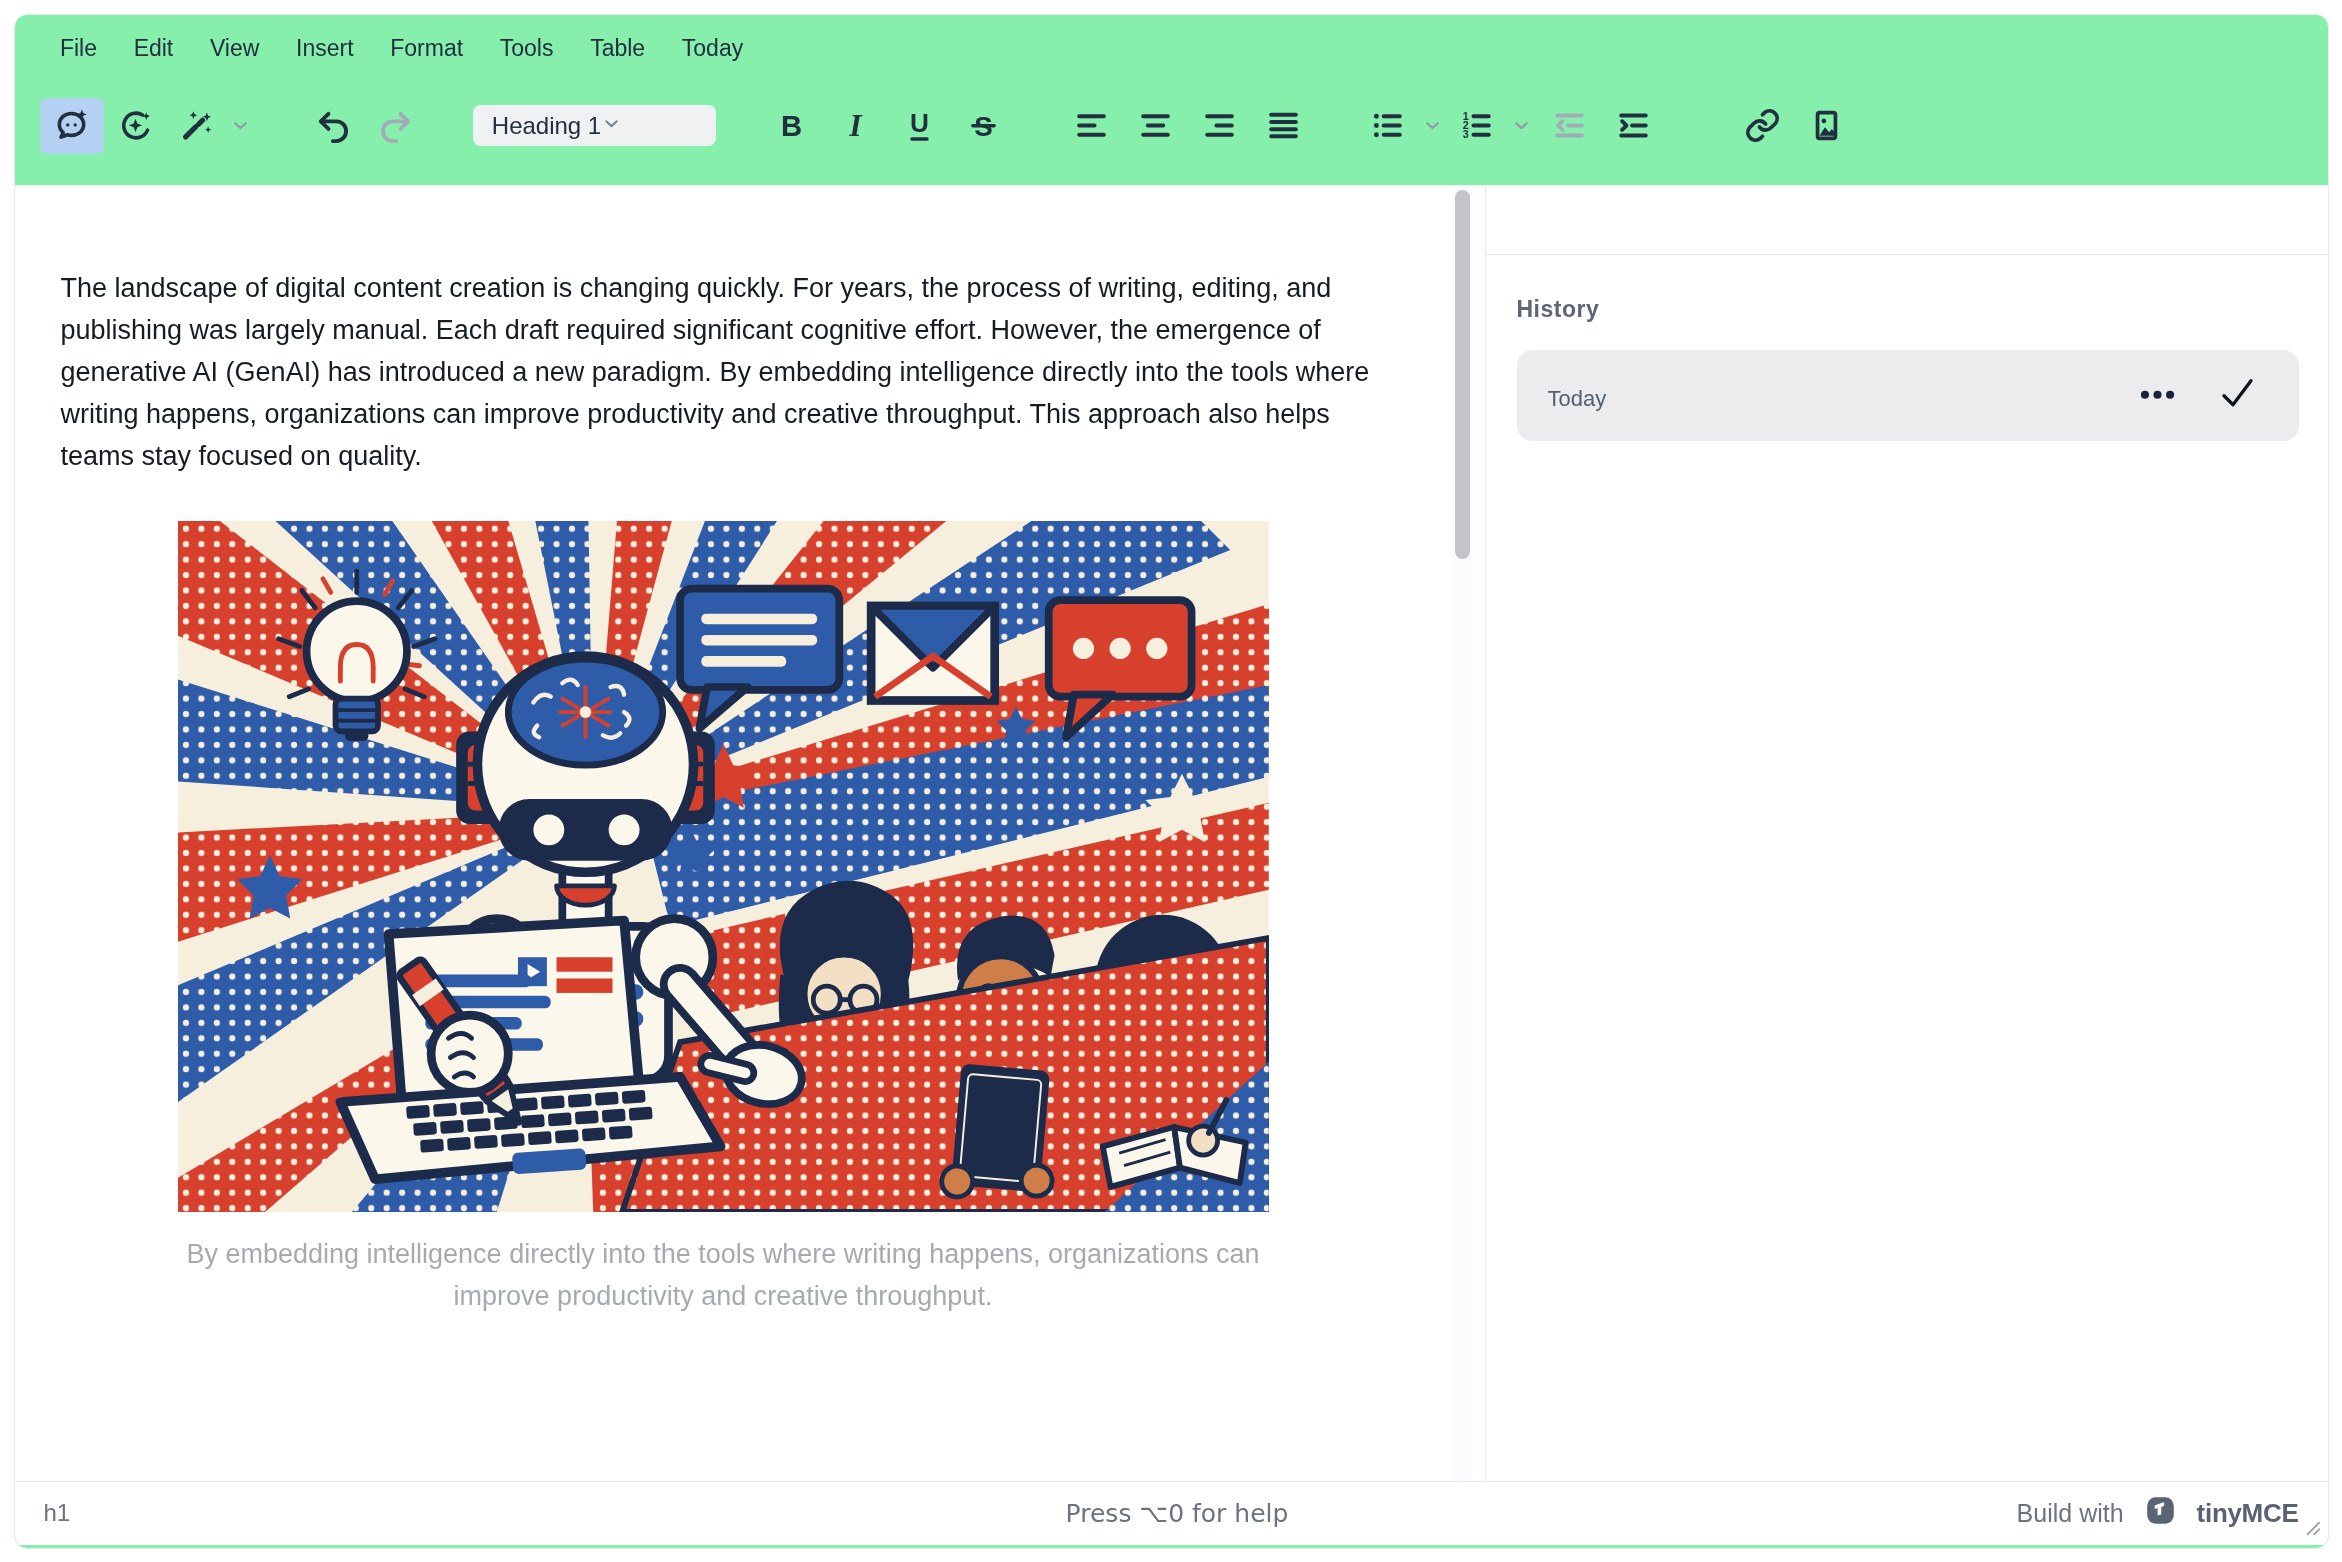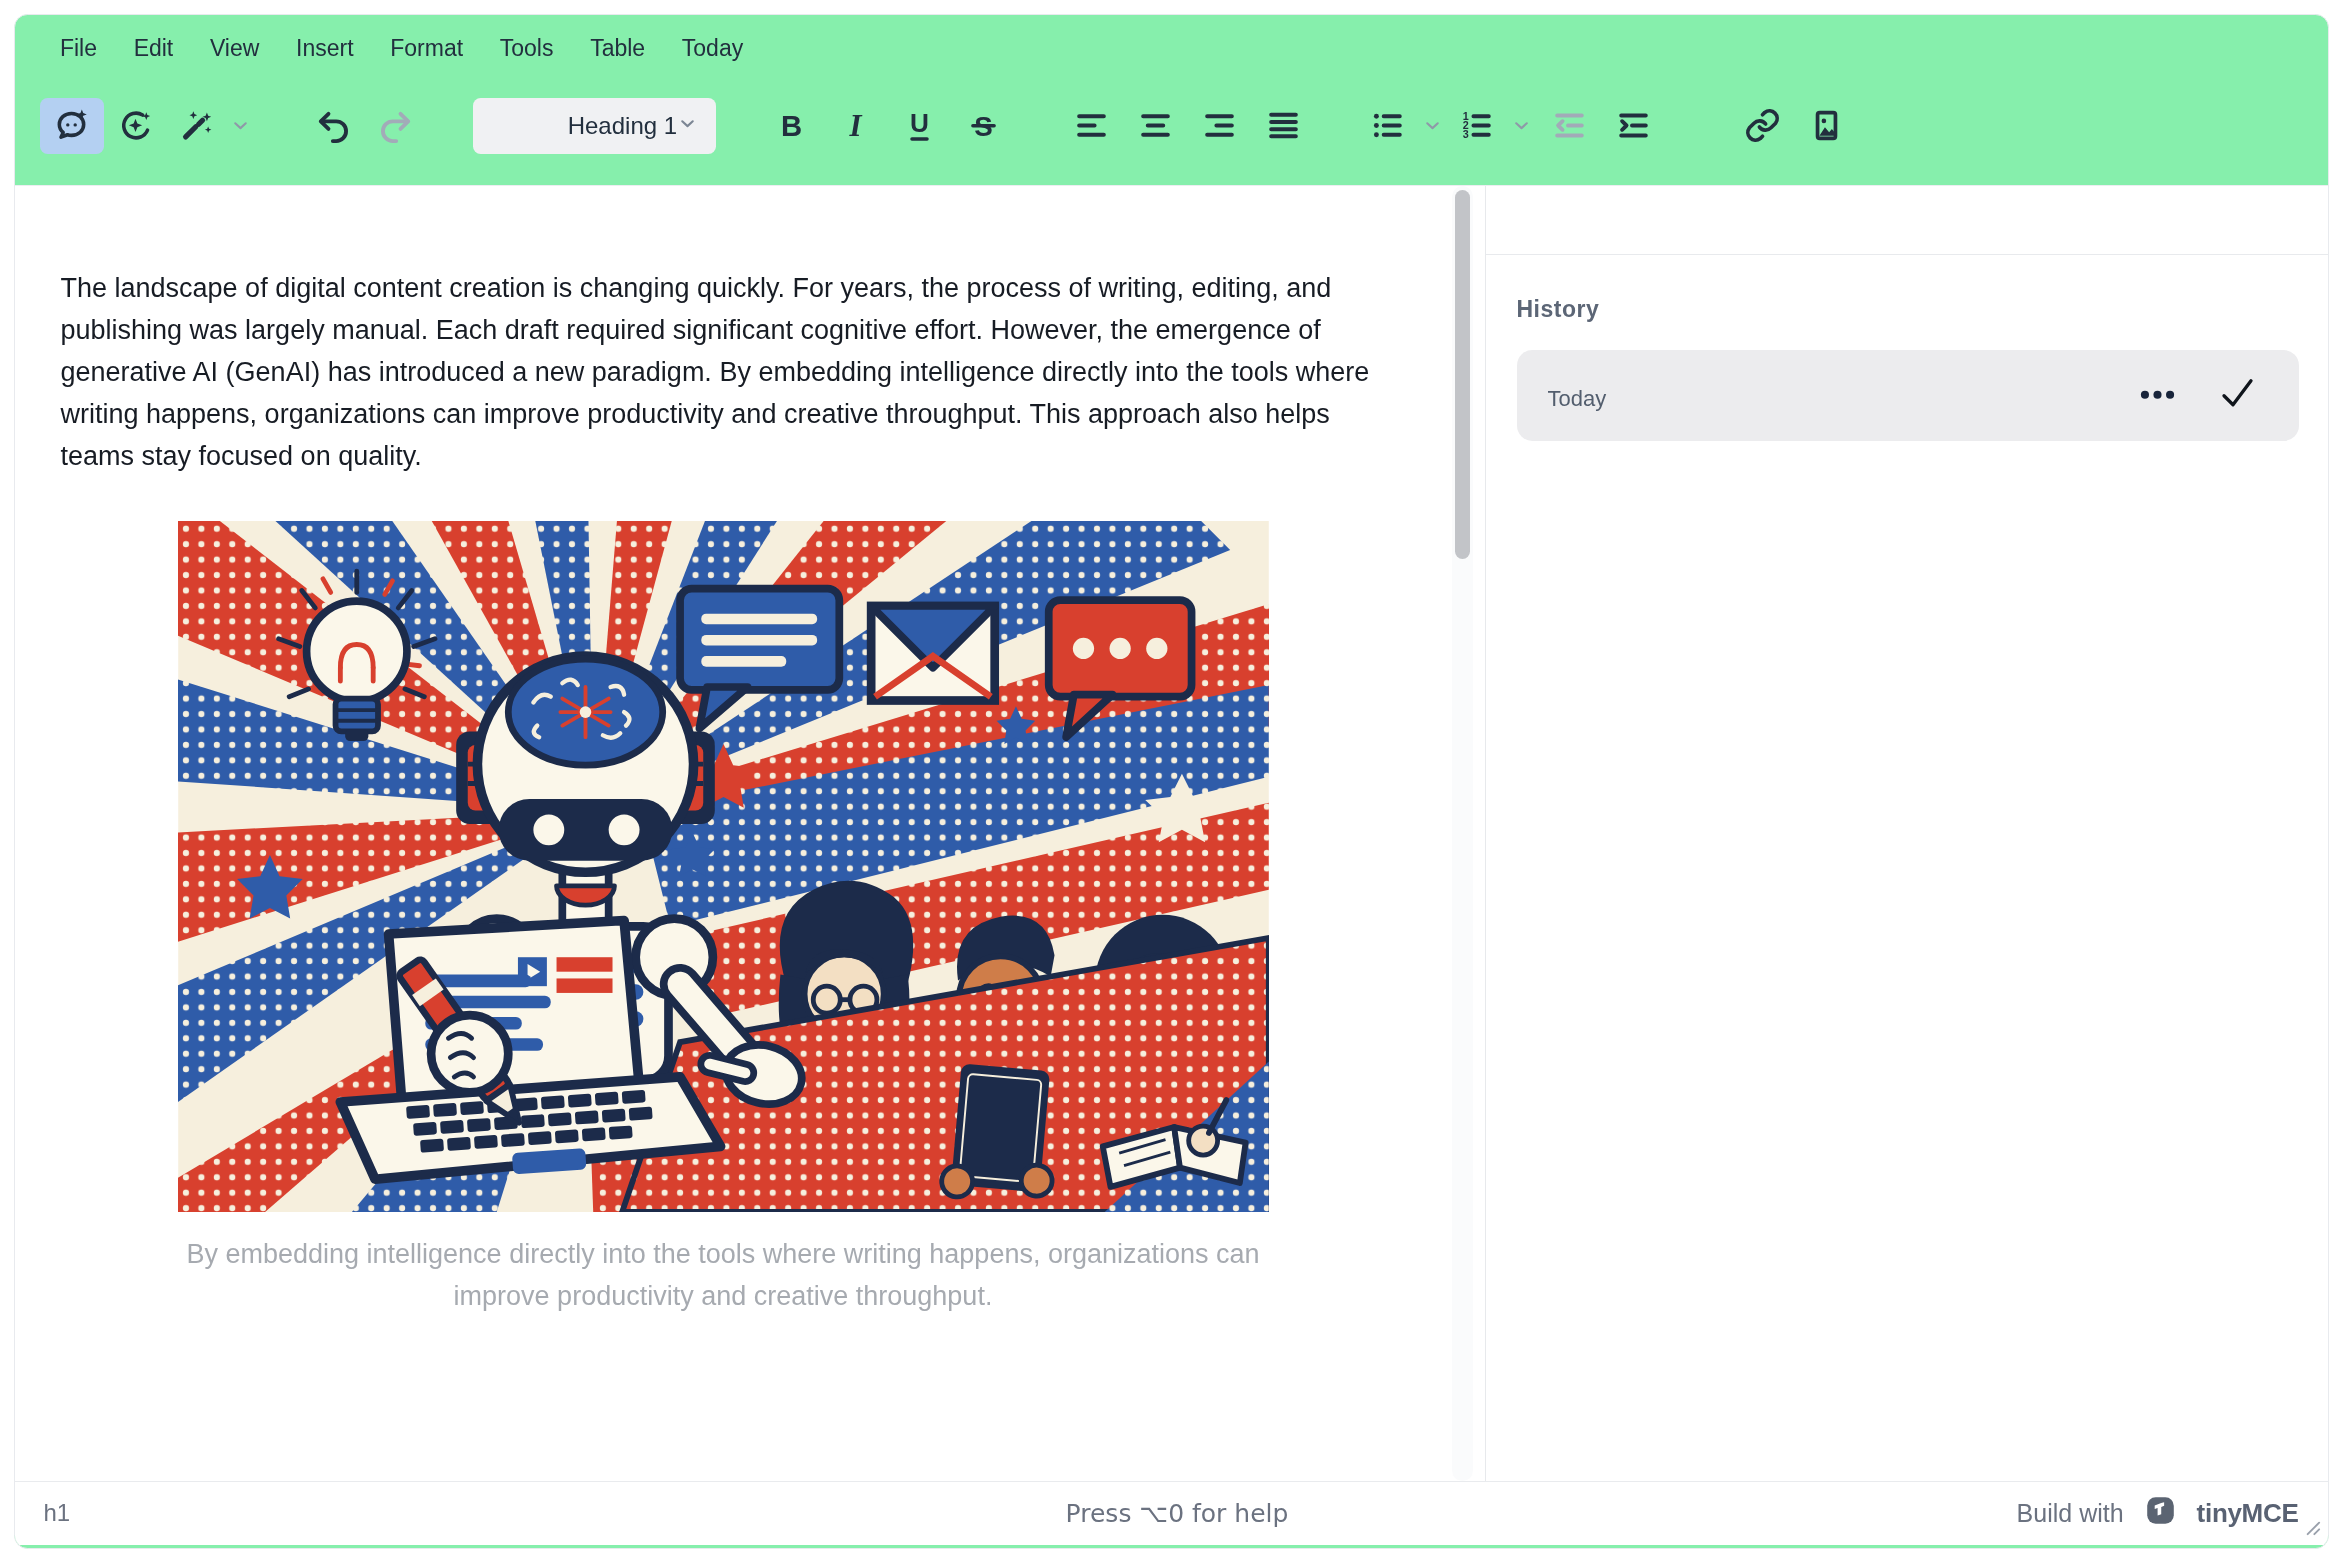--- a/index.html
+++ b/index.html
@@ -11,21 +11,21 @@
   .menubar { display:flex; align-items:center; height:62px; padding:5.8px 29px 0 29px; gap:3.9px; }
   .menu-item { font-size:23px; color:#222f3e; padding:7.7px 16.4px; border-radius:5.8px; cursor:default; }
 
   
   .toolbar { display:flex; align-items:center; height:108px; padding:0 25px 9.7px 25px; }
   .tgroup { display:flex; align-items:center; margin-right:44px; }
   .tbtn { width:64px; height:56px; display:flex; align-items:center; justify-content:center; border-radius:7.7px; background:transparent; border:none; }
   .tbtn.active { background:#b4d0f2; }
   .tbtn svg, .chev svg { display:block; }
   .chev { width:33px; height:56px; display:flex; align-items:center; justify-content:center; border-radius:7.7px; }
-  .select { display:flex; align-items:center; justify-content:flex-end; width:243px; height:56px;
+  .select { display:flex; align-items:center; justify-content:flex-start; width:243px; height:41px;
             background:#f0f1f3; border-radius:7.7px; padding:0 17.4px 0 19.3px; margin-right:44px; }
   .select .val { font-size:24px; color:#222f3e; }
 
   
   .split { display:flex; height:1296px; border-top:1.9px solid #eceef1; }
   .editor { position:relative; flex:1 1 auto; background:#fff; overflow:hidden; }
   .content { width:1371px; padding:50px 0 0 46px; }
   .content h1 { font-size:51px; line-height:87px; font-weight:800; letter-spacing:-0.5px; color:#0f1419; }
   .content p { margin-top:31px; font-size:27px; line-height:42px; color:#171c24; }
   figure { width:1091px; margin:44px auto 0 auto; }

